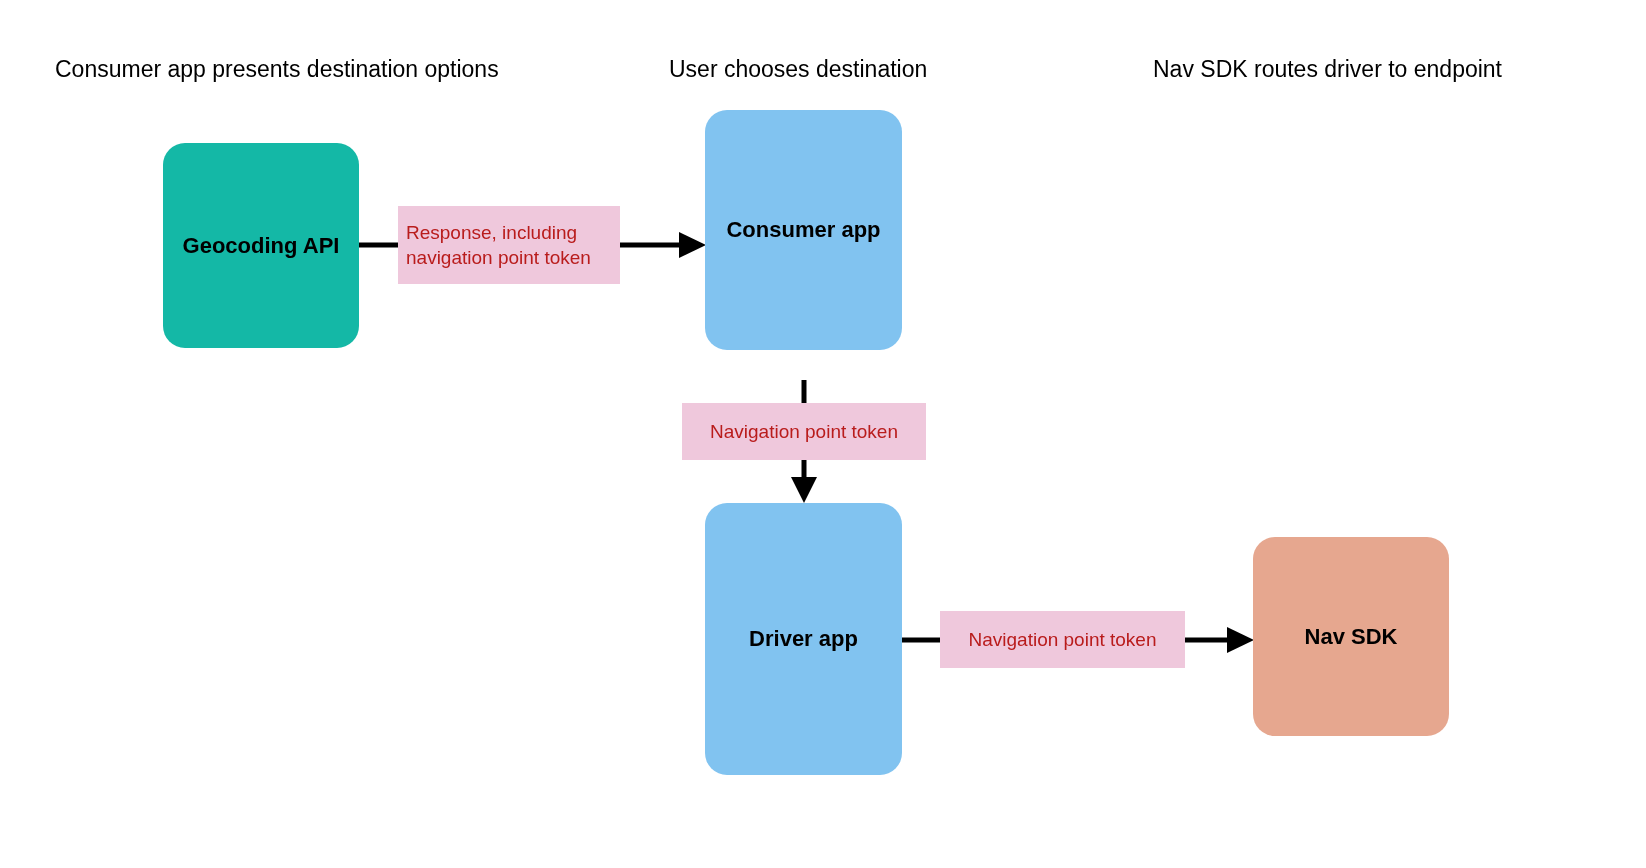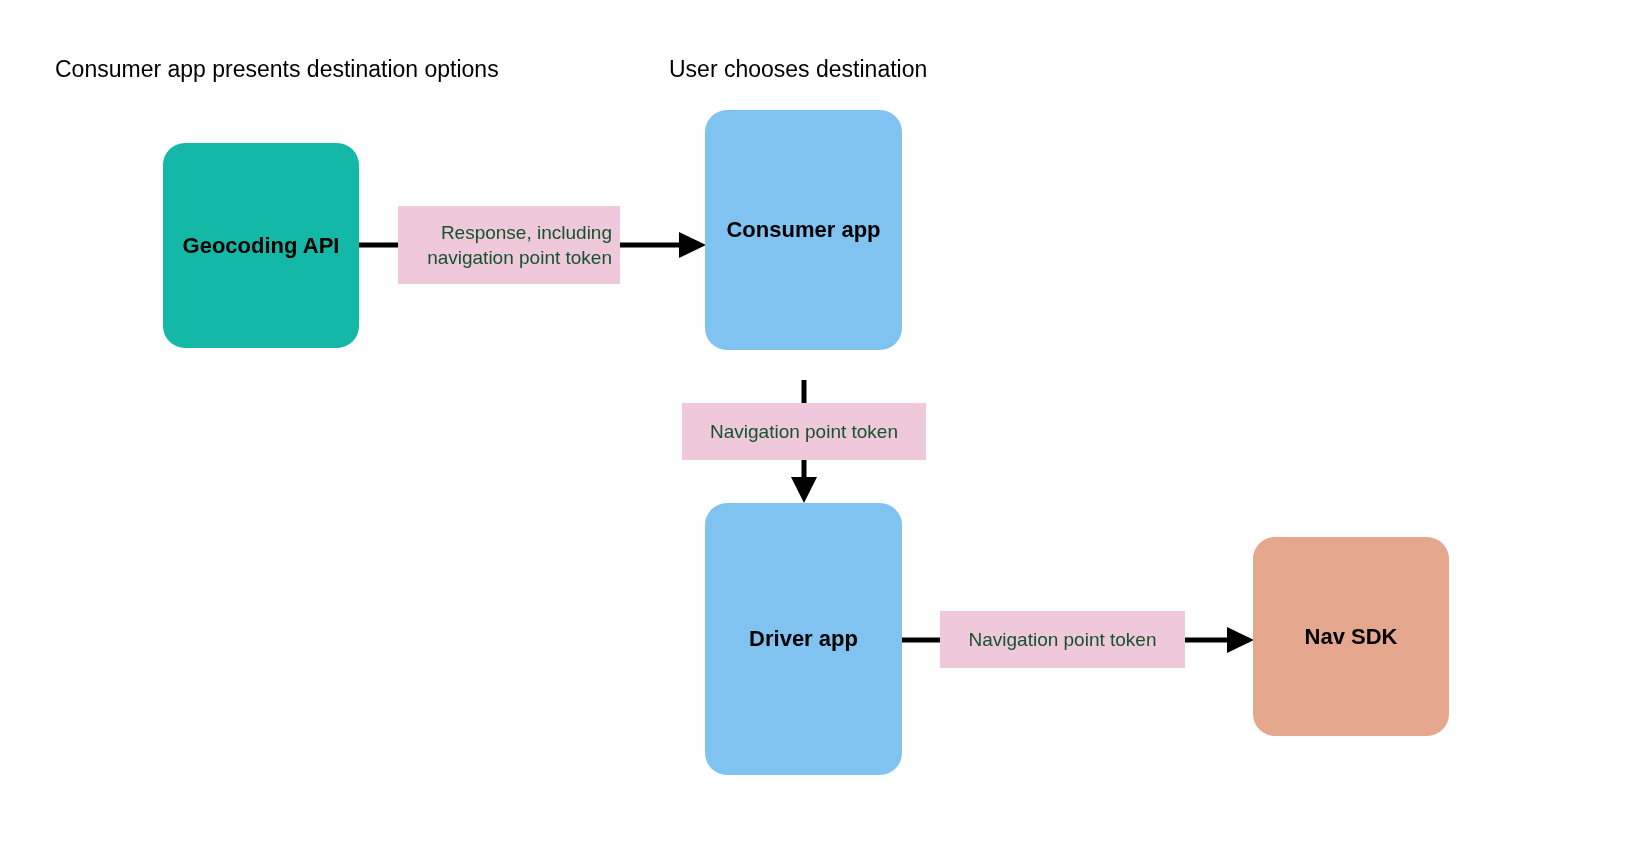--- a/index.html
+++ b/index.html
@@ -77,22 +77,22 @@
     position: absolute;
     background: #EFC8DC;
     display: flex;
     align-items: center;
     justify-content: center;
     box-sizing: border-box;
   }
   .edge-chip-text {
     font-size: 19px;
     line-height: 25px;
-    color: #14532d;
-    text-align: right;
+    color: #b91c1c;
+    text-align: left;
     padding: 0 8px;
   }
   #chip-response {
     left: 398px; top: 206px;
     width: 222px; height: 78px;
   }
   #chip-nav-token-1 {
     left: 682px; top: 403px;
     width: 244px; height: 57px;
   }
@@ -121,20 +121,21 @@
 </style>
 </head>
 <body>
 
 <div id="canvas">
 
   <div class="col-header" id="hdr-user">User chooses destination</div>
 
   <div class="col-header" id="hdr-consumer">Consumer app presents destination options</div>
 
+  <div class="col-header" id="hdr-navsdk">Nav SDK routes driver to endpoint</div>
 
   <svg class="edge-svg" viewBox="0 0 1646 868" xmlns="http://www.w3.org/2000/svg">
 
     <line class="edge-line" x1="359" y1="245" x2="399" y2="245"></line>
 
     <line class="edge-line" x1="620" y1="245" x2="689" y2="245"></line>
     <polygon class="edge-head" points="706,245 679,232 679,258"></polygon>
 
     <line class="edge-line" x1="804" y1="380" x2="804" y2="404"></line>
 

